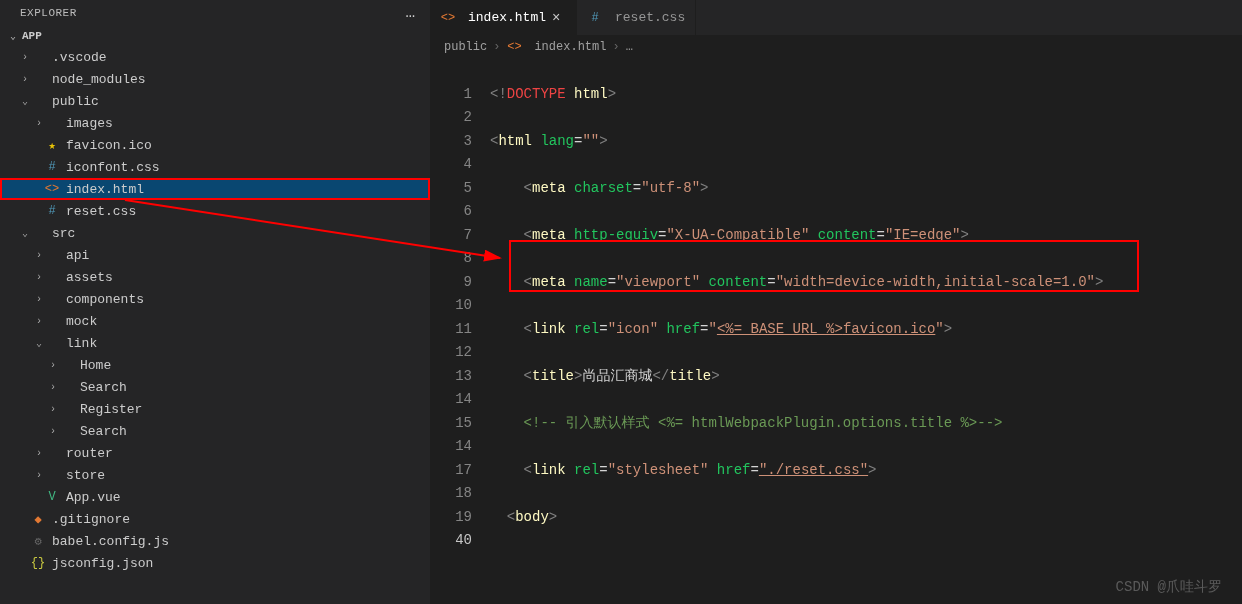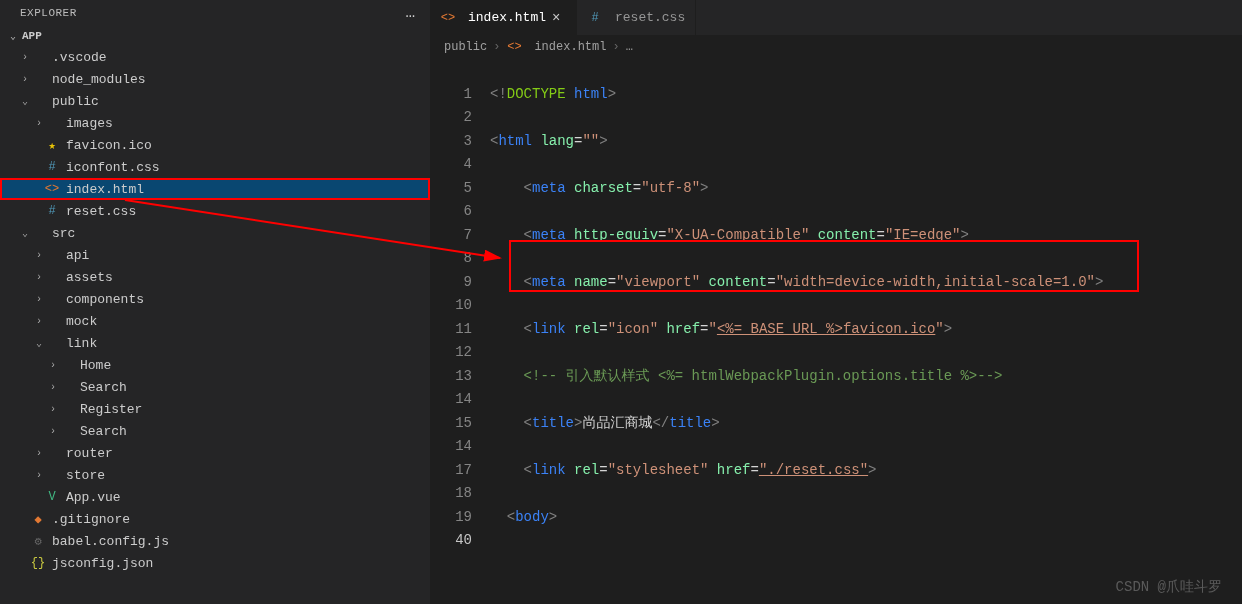--- a/index.html
+++ b/index.html
@@ -47,23 +47,23 @@
   font-size:14px;
   line-height:23.5px;
   position:relative;
   white-space:pre;
   overflow:hidden;
 }
 .gutter { width:60px; text-align:right; color:#858585; padding-right:18px; user-select:none; }
 .gutter .cur { color:#c6c6c6; }
 .src { flex:1; position:relative; }
 .br { color:#808080; }
-.red { color:#84cc16; }
-.tag { color:#3b82f6; }
-.attr { color:#86efac; }
+.red { color:#ef4444; }
+.tag { color:#fef9c3; }
+.attr { color:#22c55e; }
 .str { color:#ce9178; }
 .cmt { color:#6a9955; }
 .wht { color:#d4d4d4; }
 .ul { text-decoration:underline; }
 
 .hl-rect {
   position:absolute;
   border:2px solid red;
   pointer-events:none;
 }
@@ -239,22 +239,22 @@
       <div class="gutter">
 <div>1</div><div>2</div><div>3</div><div>4</div><div>5</div><div>6</div><div>7</div><div>8</div><div>9</div><div>10</div><div>11</div><div>12</div><div>13</div><div>14</div><div>15</div><div>14</div><div>17</div><div>18</div><div>19</div><div class="cur">40</div>
       </div>
       <div class="src">
 <div><span class="br">&lt;!</span><span class="red">DOCTYPE</span><span class="tag"> html</span><span class="br">&gt;</span></div>
 <div><span class="br">&lt;</span><span class="tag">html</span><span class="attr"> lang</span><span class="wht">=</span><span class="str">""</span><span class="br">&gt;</span></div>
 <div>    <span class="br">&lt;</span><span class="tag">meta</span><span class="attr"> charset</span><span class="wht">=</span><span class="str">"utf-8"</span><span class="br">&gt;</span></div>
 <div>    <span class="br">&lt;</span><span class="tag">meta</span><span class="attr"> http-equiv</span><span class="wht">=</span><span class="str">"X-UA-Compatible"</span><span class="attr"> content</span><span class="wht">=</span><span class="str">"IE=edge"</span><span class="br">&gt;</span></div>
 <div>    <span class="br">&lt;</span><span class="tag">meta</span><span class="attr"> name</span><span class="wht">=</span><span class="str">"viewport"</span><span class="attr"> content</span><span class="wht">=</span><span class="str">"width=device-width,initial-scale=1.0"</span><span class="br">&gt;</span></div>
 <div>    <span class="br">&lt;</span><span class="tag">link</span><span class="attr"> rel</span><span class="wht">=</span><span class="str">"icon"</span><span class="attr"> href</span><span class="wht">=</span><span class="str">"</span><span class="str ul">&lt;%= BASE_URL %&gt;</span><span class="str ul">favicon.ico</span><span class="str">"</span><span class="br">&gt;</span></div>
+<div>    <span class="br">&lt;</span><span class="tag">title</span><span class="br">&gt;</span><span class="wht">尚品汇商城</span><span class="br">&lt;/</span><span class="tag">title</span><span class="br">&gt;</span></div>
 <div>    <span class="cmt">&lt;!-- 引入默认样式 &lt;%= htmlWebpackPlugin.options.title %&gt;--&gt;</span></div>
-<div>    <span class="br">&lt;</span><span class="tag">title</span><span class="br">&gt;</span><span class="wht">尚品汇商城</span><span class="br">&lt;/</span><span class="tag">title</span><span class="br">&gt;</span></div>
 <div>    <span class="br">&lt;</span><span class="tag">link</span><span class="attr"> rel</span><span class="wht">=</span><span class="str">"stylesheet"</span><span class="attr"> href</span><span class="wht">=</span><span class="str ul">"./reset.css"</span><span class="br">&gt;</span></div>
 <div>  <span class="br">&lt;</span><span class="tag">body</span><span class="br">&gt;</span></div>
 
 
 
 
 
 
 
 

